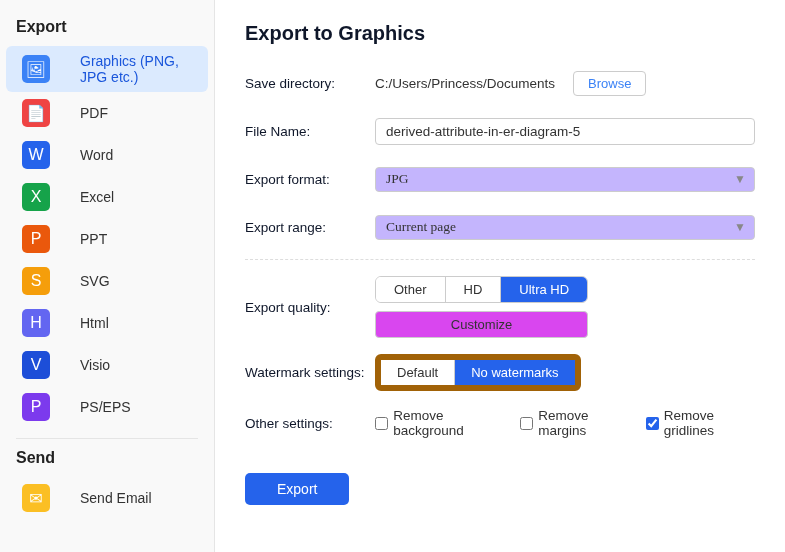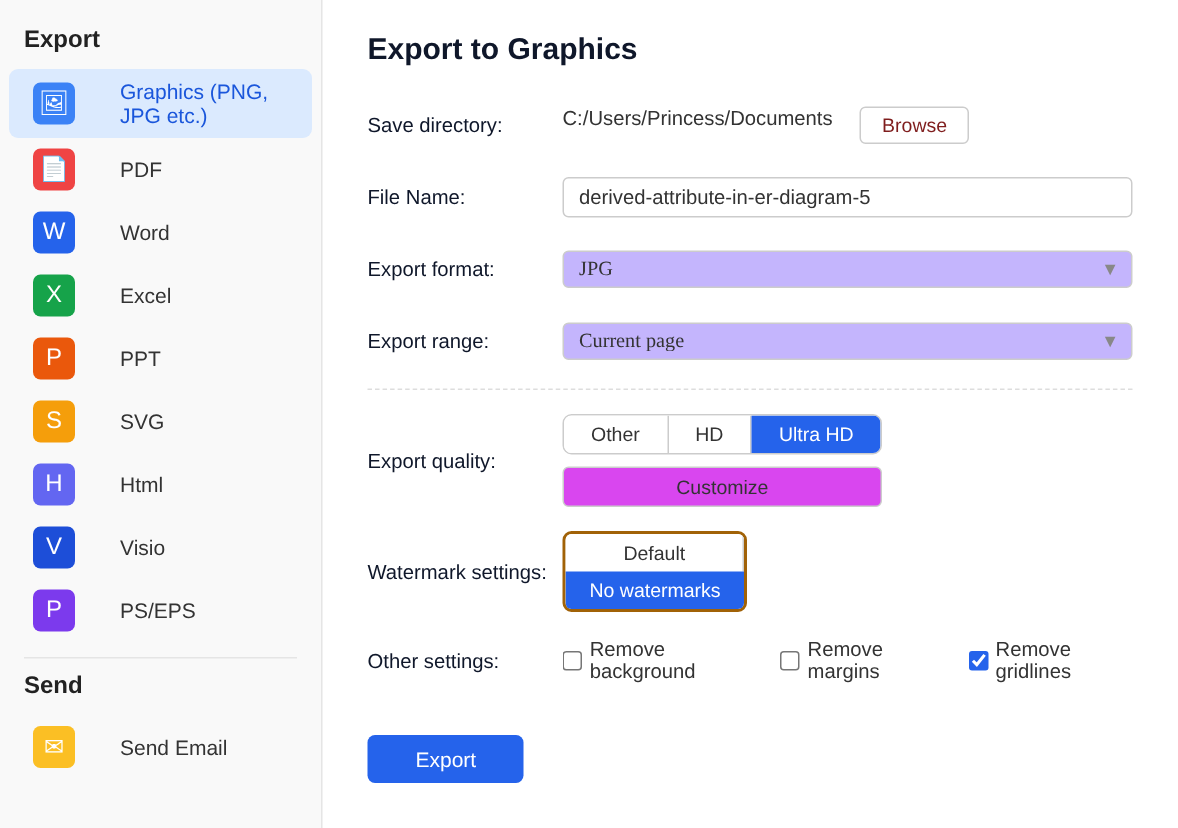--- a/index.html
+++ b/index.html
@@ -96,34 +96,35 @@
     }
     .form-label {
       width: 130px;
       min-width: 130px;
       color: #0f172a;
       font-size: 13.5px;
     }
     .form-control {
       flex: 1;
       display: flex;
+      align-items: center;
       gap: 8px;
     }
     .save-dir-value {
       color: #333;
       font-size: 13.5px;
     }
     .browse-btn {
       padding: 4px 14px;
       border: 1px solid #ccc;
       background: #fff;
       border-radius: 4px;
       cursor: pointer;
       font-size: 13px;
-      color: #7f1d1d;
+      color: #3b82f6;
       margin-left: 10px;
     }
 
     .text-input {
       width: 100%;
       padding: 5px 10px;
       border: 1px solid #ccc;
       border-radius: 4px;
       font-size: 13.5px;
       color: #333;
@@ -199,24 +200,23 @@
     
     .quality-col {
       display: flex;
       flex-direction: column;
     }
 
     
     .watermark-group {
       display: flex;
       gap: 0;
-      border: 2px solid #a16207;
+      border: 6px solid #a16207;
       border-radius: 6px;
       overflow: hidden;
-      flex-direction: column;
     }
     .watermark-btn {
       padding: 5px 16px;
       border: none;
       background: #fff;
       cursor: pointer;
       font-size: 13px;
       color: #333;
       border-right: 1px solid #ccc;
     }

